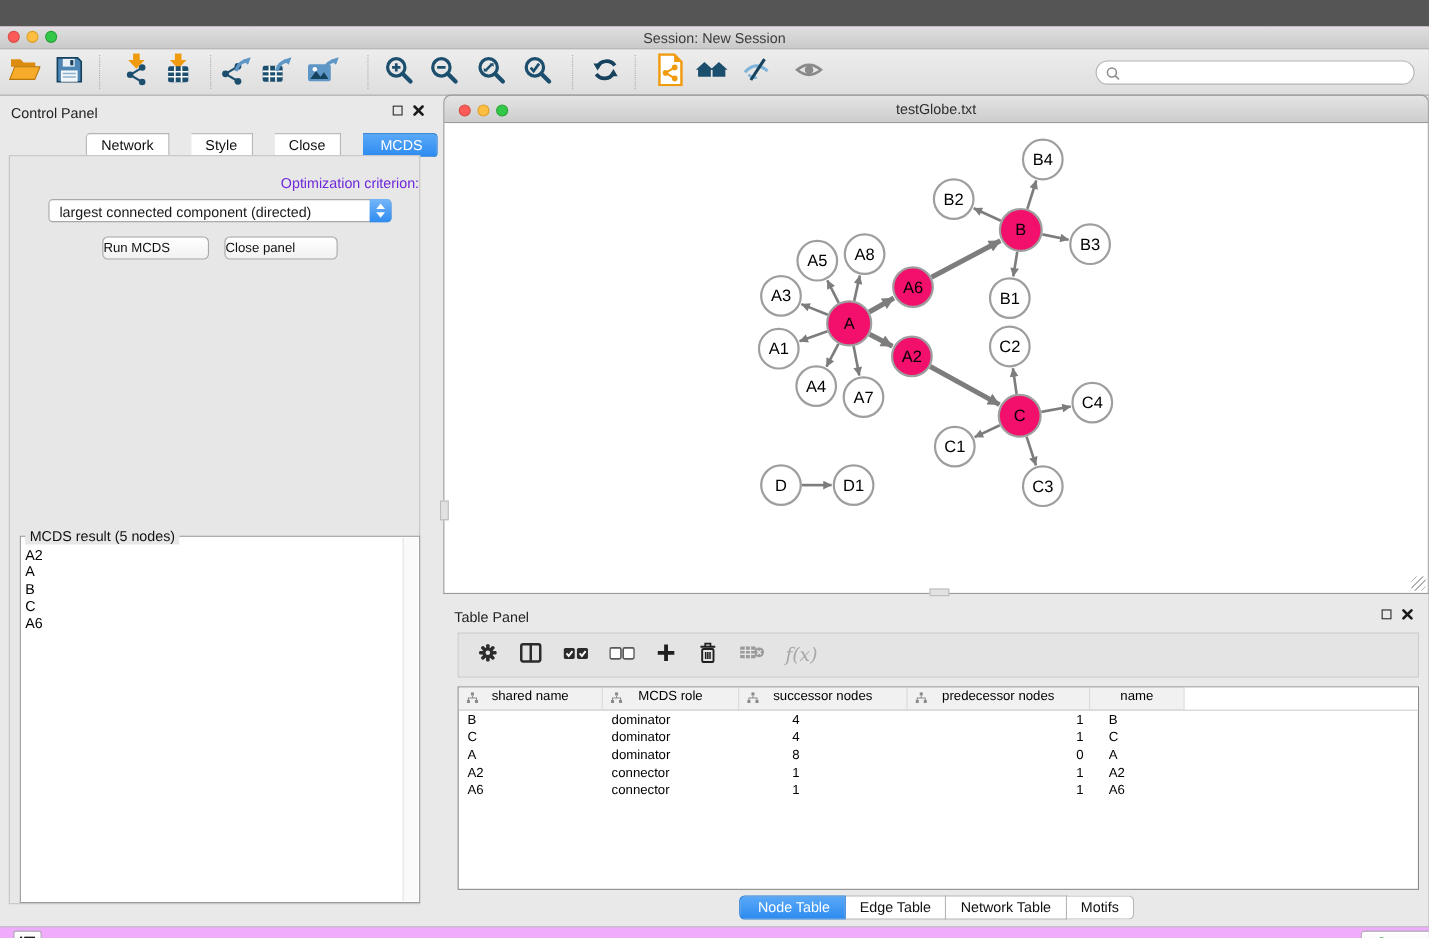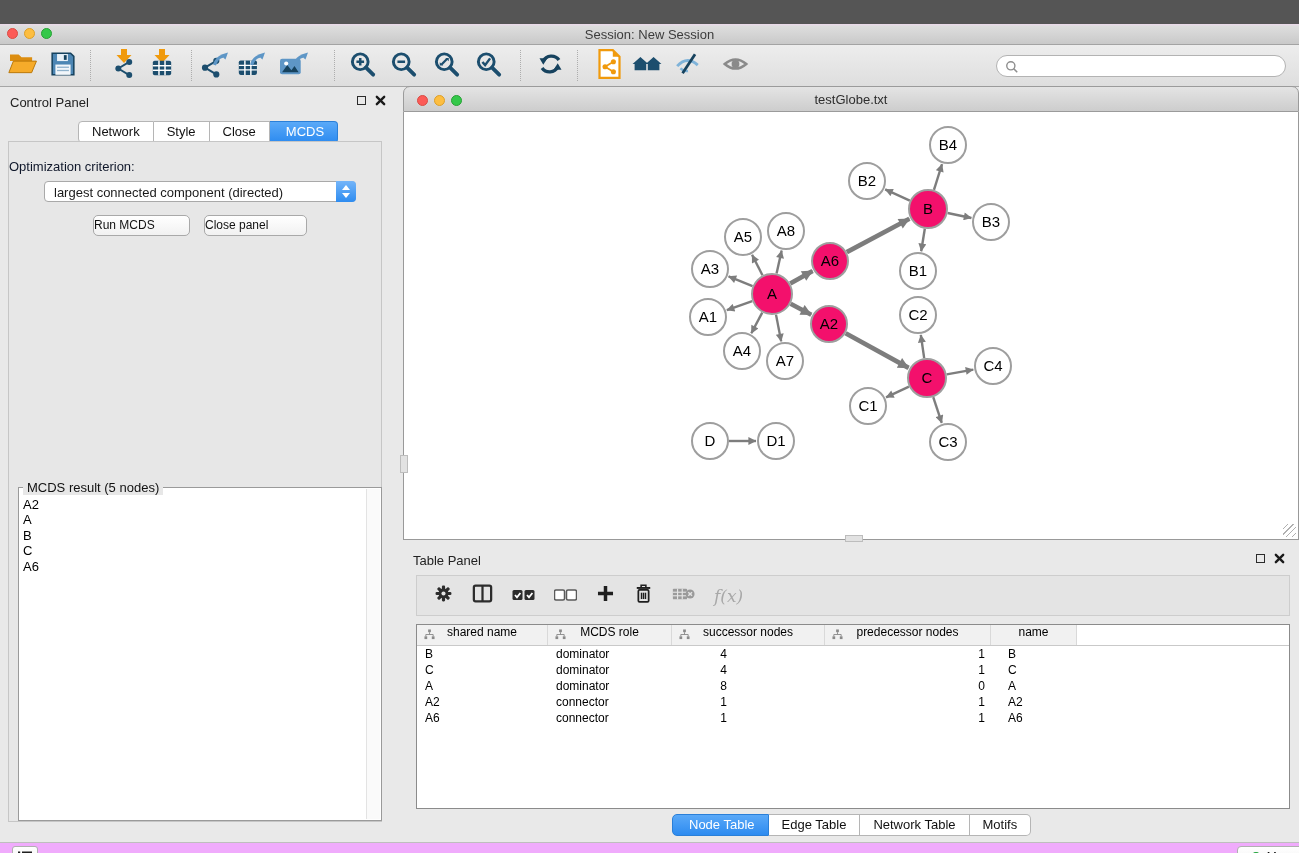--- a/index.html
+++ b/index.html
@@ -28,24 +28,24 @@
   .cp{position:absolute;left:0;top:62px;width:391px;height:756px;}
   .cp-title,.tp-title{position:absolute;left:10px;top:9px;font-size:13px;color:#222;}
   .winbtns{position:absolute;top:9px;display:flex;gap:9px;align-items:center;}
   .wb-box{width:9px;height:9px;border:1.5px solid #2b2b2b;box-sizing:border-box;display:inline-block;}
   .tabs{display:flex;}
   .tab{height:20px;line-height:20px;font-size:13px;background:#fff;border:1px solid #b5b5b5;
     border-left:none;padding:0 13px;color:#111;}
   .tab:first-child{border-left:1px solid #b5b5b5;border-radius:4px 0 0 4px;}
   .tab:last-child{border-radius:0 4px 4px 0;}
   .tab.active{background:linear-gradient(#5aa9f8,#2d8bf0);color:#fff;border-color:#2a7fd8;padding-left:16px;}
-  .cp-tabs{position:absolute;left:78px;top:35px;}
+  .cp-tabs{position:absolute;left:78px;top:35px;gap:20px;}
   .cp-body{position:absolute;left:8px;top:55px;width:374px;height:681px;background:#e7e7e7;
     border:1px solid #c6c6c6;box-sizing:border-box;}
-  .crit-label{position:absolute;left:0;right:0;top:17px;text-align:left;font-size:13px;color:#0f172a;}
+  .crit-label{position:absolute;left:0;right:0;top:17px;text-align:right;font-size:13px;color:#6d28d9;}
   .select{position:absolute;left:35px;top:39px;width:312px;height:21px;background:#fff;
     border:1px solid #a9a9a9;border-radius:4px;box-sizing:border-box;font-size:13px;line-height:19px;}
   .select .val{position:absolute;left:9px;top:1px;}
   .select .step{position:absolute;right:-1px;top:-1px;width:20px;height:21px;border-radius:0 4px 4px 0;
     background:linear-gradient(#74b5f9,#2e8cf0);display:flex;align-items:center;justify-content:center;}
   .btn{position:absolute;height:21px;line-height:19px;border:1px solid #a9a9a9;border-radius:5px;
     background:linear-gradient(#fff,#f1f1f1);font-size:12px;box-sizing:border-box;color:#111;}
   .mcds-box{position:absolute;left:9px;top:345px;width:364px;height:334px;background:#fff;
     border:1px solid #9a9a9a;box-sizing:border-box;}
   .mcds-title{position:absolute;left:4px;top:-8px;background:#e7e7e7;padding:0 4px;font-size:13px;color:#111;}

